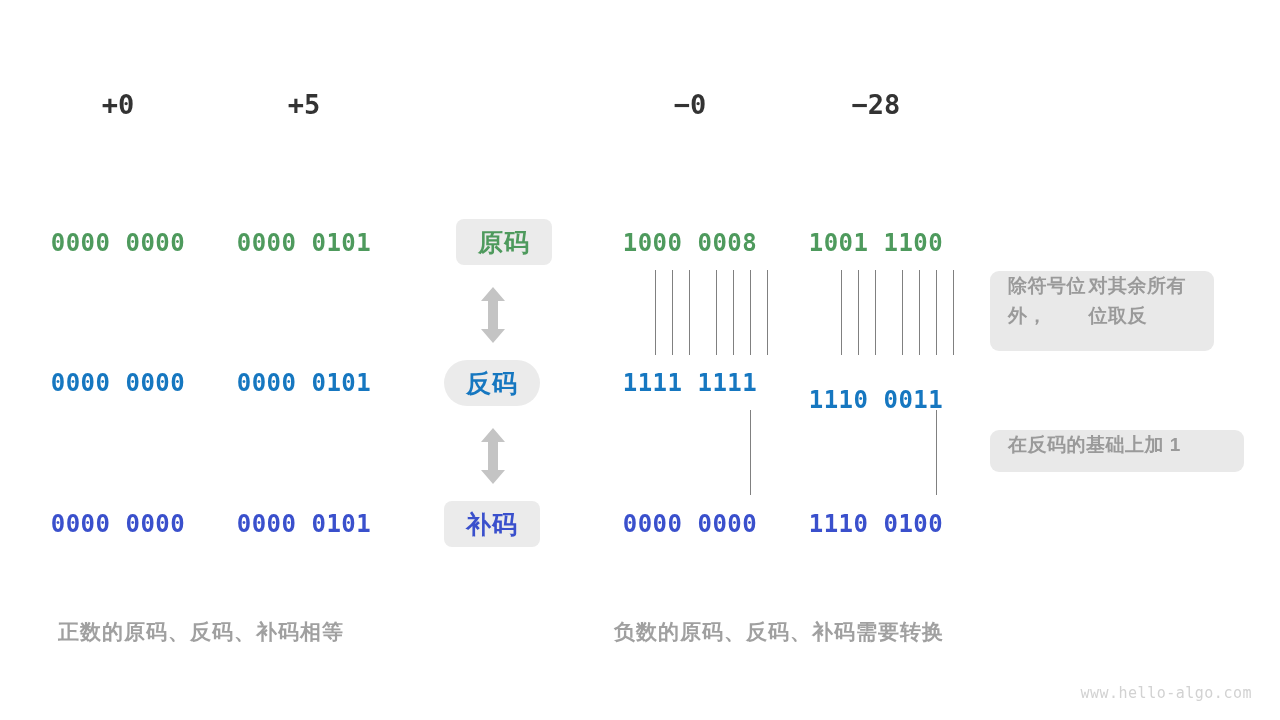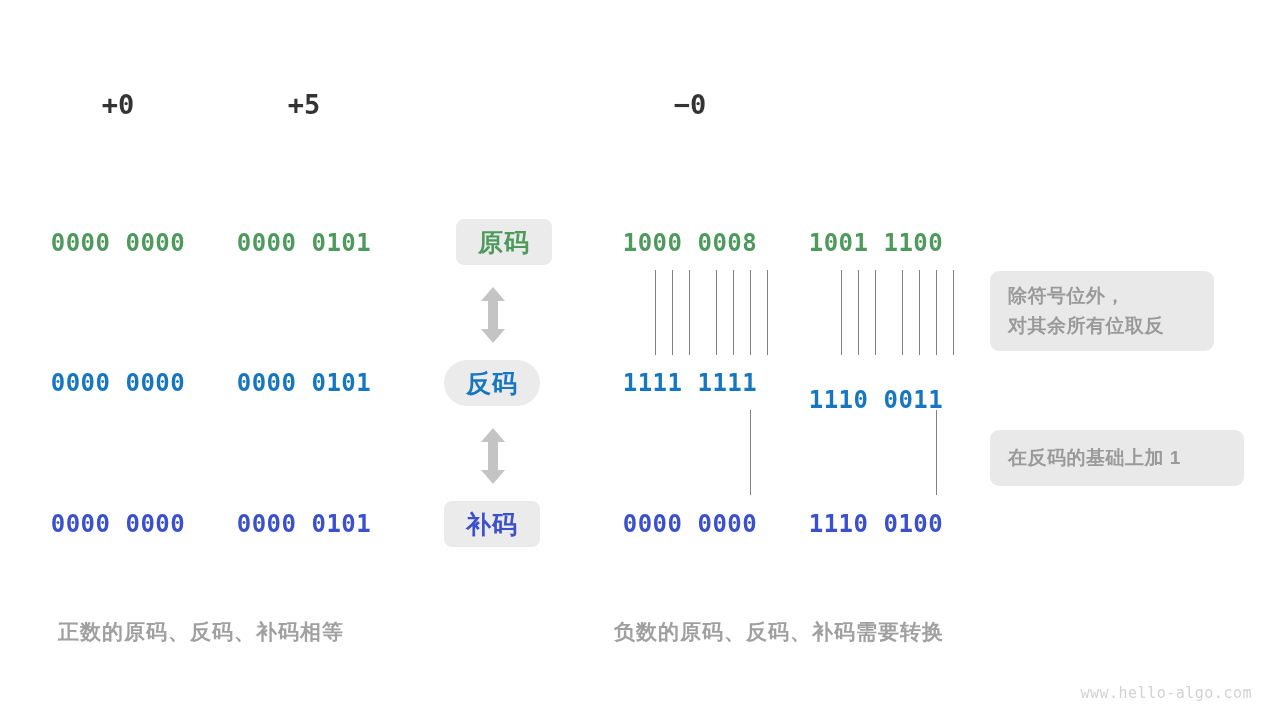--- a/index.html
+++ b/index.html
@@ -70,22 +70,22 @@
   
   .note {
     position: absolute;
     background: #e9e9e9;
     border-radius: 9px;
     color: #9a9a9a;
     font-size: 19px;
     font-weight: bold;
     line-height: 30px;
     display: flex;
-    flex-direction: column;
-    justify-content: center;
+    flex-direction: row;
+    justify-content: space-between;
     padding: 0 18px;
     box-sizing: border-box;
     letter-spacing: 0.5px;
   }
 
   
   .caption {
     position: absolute;
     color: #a0a0a0;
     font-size: 21px;
@@ -122,20 +122,21 @@
 
 <div id="stage">
 
   <div class="cell col-head" style="left:48px; top:84px; width:140px; height:40px;">+0</div>
 
   <div class="cell col-head" style="left:234px; top:84px; width:140px; height:40px;">+5</div>
 
 
   <div class="cell col-head" style="left:620px; top:84px; width:140px; height:40px;">−0</div>
 
+  <div class="cell col-head" style="left:806px; top:84px; width:140px; height:40px;">−28</div>
 
   <div class="cell binword green" style="left:48px; top:224px; width:140px; height:38px;">0000 0000</div>
 
   <div class="cell binword green" style="left:234px; top:224px; width:140px; height:38px;">0000 0101</div>
 
   <div class="chip chip-green" style="left:444px; top:219px; width:96px; height:46px;margin-left:12px;">原码</div>
 
   <div class="cell binword green" style="left:620px; top:224px; width:140px; height:38px;">1000 0008</div>
 
   <div class="cell binword green" style="left:806px; top:224px; width:140px; height:38px;">1001 1100</div>
@@ -189,21 +190,21 @@
     <svg width="30" height="56" viewBox="0 0 30 56" xmlns="http://www.w3.org/2000/svg">
       <polygon points="15,0 27,14 20,14 20,42 27,42 15,56 3,42 10,42 10,14 3,14" fill="#c4c4c4"></polygon>
     </svg>
   </div>
 
   <div class="note" style="left:990px; top:271px; width:224px; height:80px;">
     <span>除符号位外，</span>
     <span>对其余所有位取反</span>
   </div>
 
-  <div class="note" style="left:990px; top:430px; width:254px; height:56px;">
+  <div class="note" style="left:990px; top:430px; width:254px; height:42px;">
     <span>在反码的基础上加 1</span>
   </div>
 
   <div class="caption" style="left:58px; top:618px;">正数的原码、反码、补码相等</div>
 
   <div class="caption" style="left:614px; top:618px;">负数的原码、反码、补码需要转换</div>
 
   <div class="watermark">www.hello-algo.com</div>
 
 </div>

